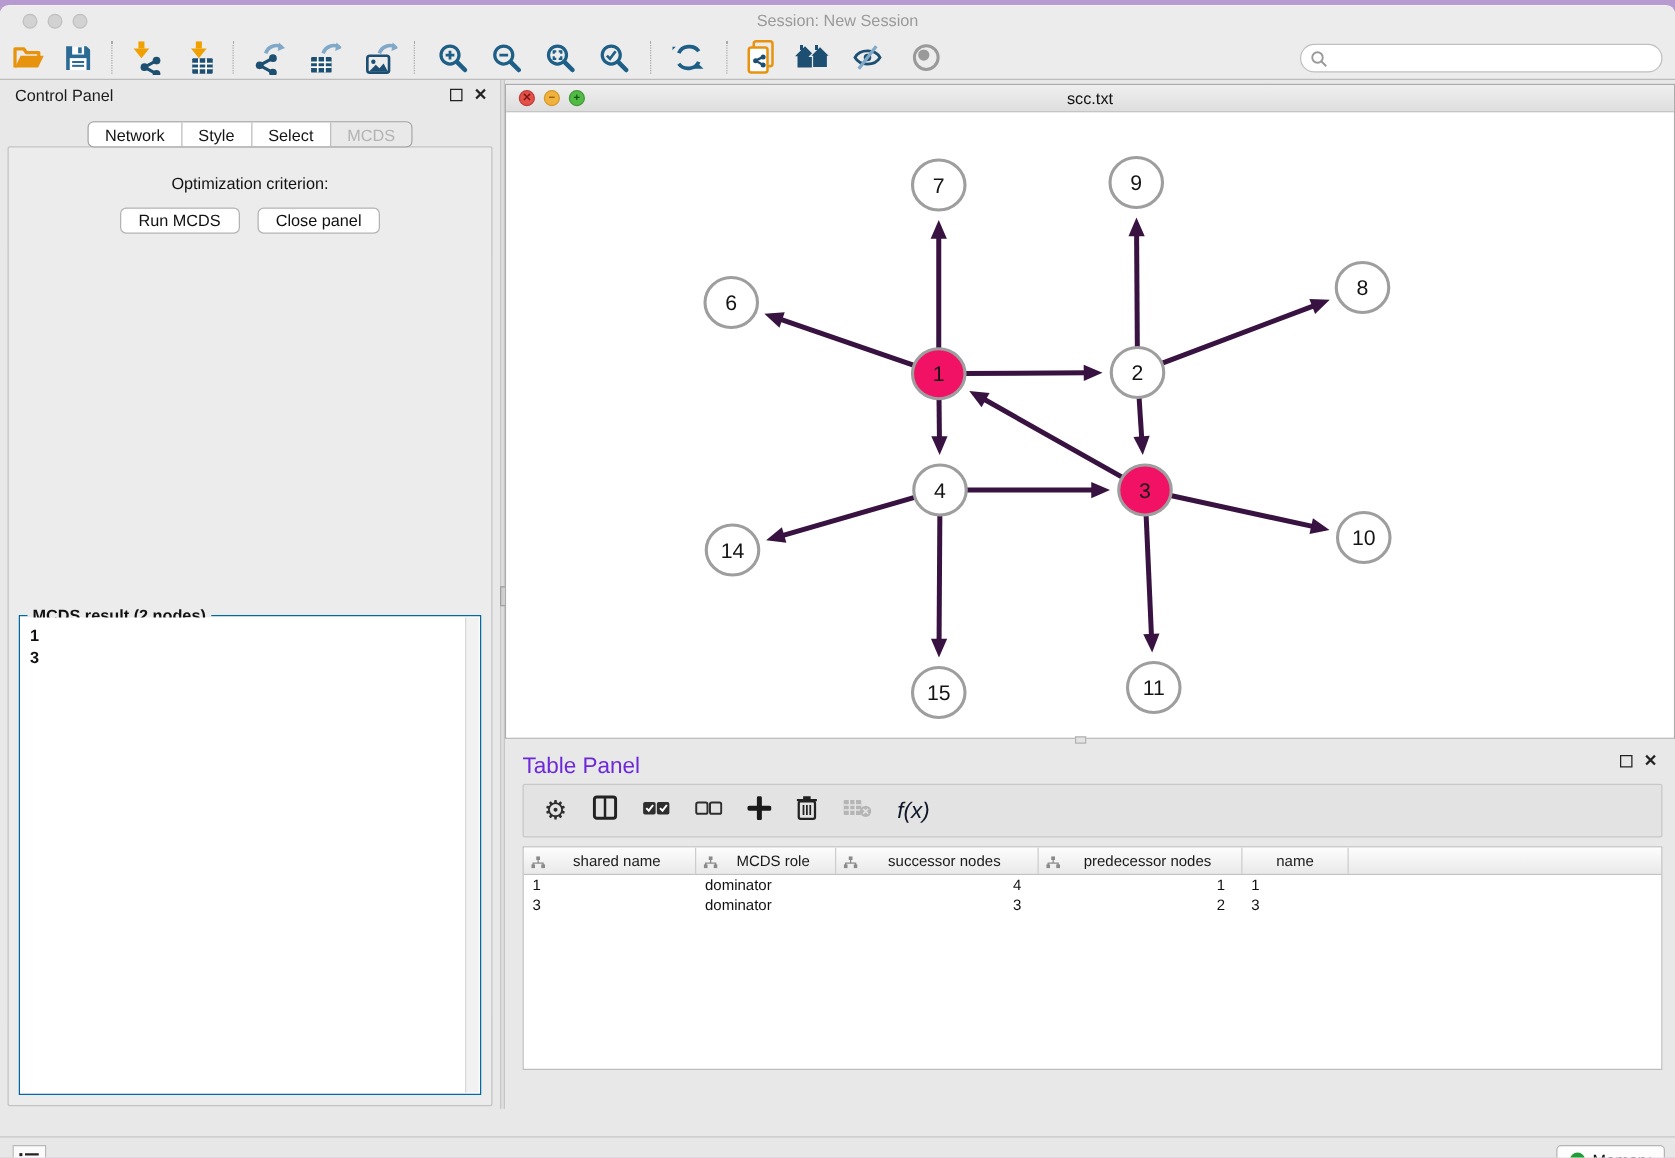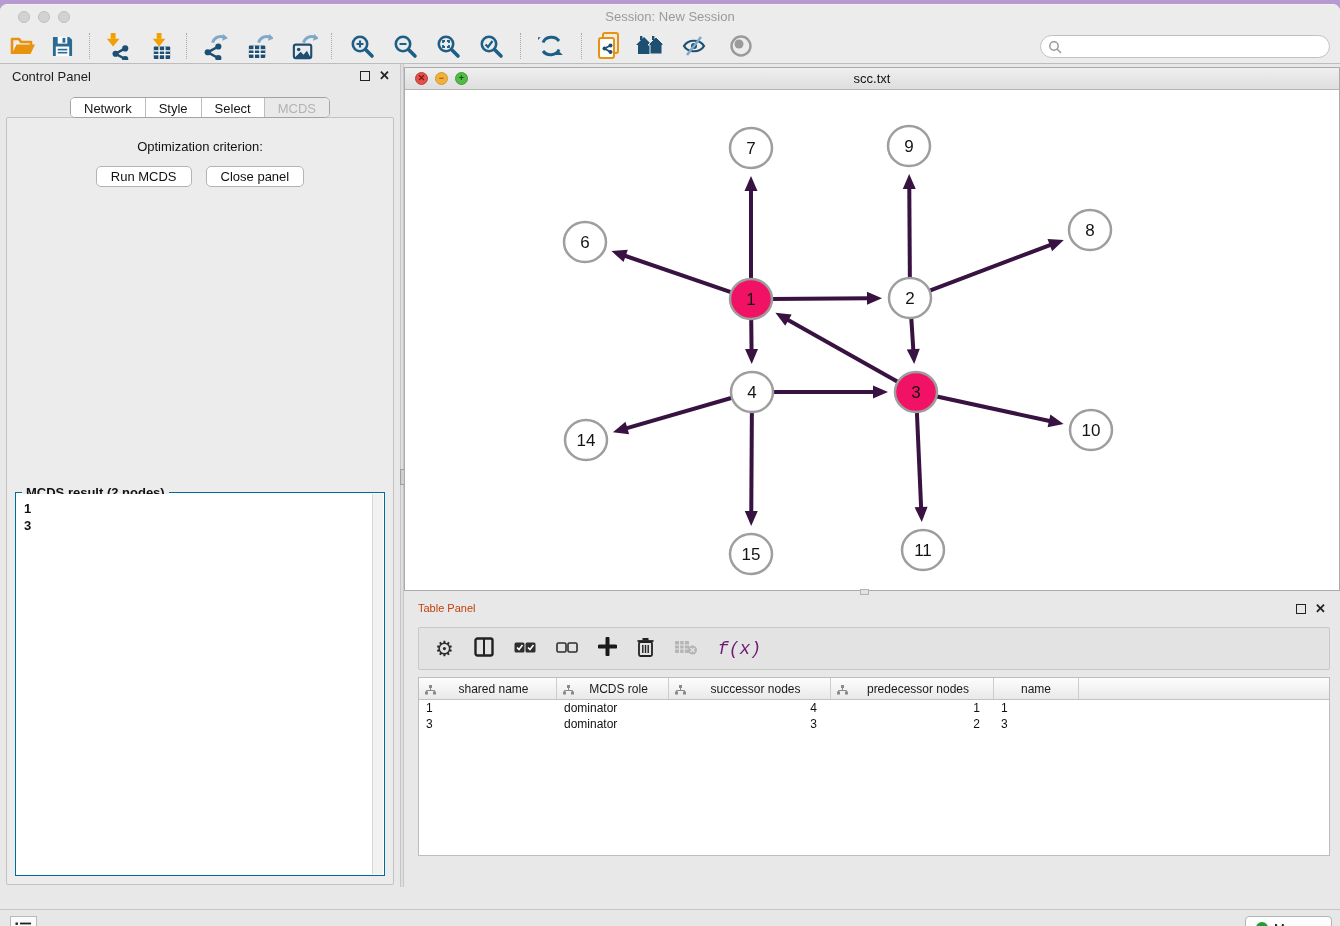--- a/index.html
+++ b/index.html
@@ -58,41 +58,41 @@
   .tl-red { background:#e2514a; border:1px solid #c13c37; color:#7e1511; }
   .tl-yellow { background:#f0b13d; border:1px solid #d29a2b; color:#8f5b00; }
   .tl-green { background:#53b947; border:1px solid #3f9b36; color:#0d5d0a; }
   .net-title { text-align:center; font-size:13px; color:#111; line-height:21px; }
   .net-canvas { position:absolute; top:22px; left:0; right:0; bottom:0; background:#fff; }
   .net-canvas svg { position:absolute; top:0; left:0; }
 
   
   .table-panel { position:absolute; left:404px; top:591px; width:936px; height:295px; background:#e8e8e8; }
   .tp-header { position:relative; height:26px; }
-  .tp-title { position:absolute; left:14px; top:6px; font-size:11px; color:#c2410c; }
+  .tp-title { position:absolute; left:14px; top:6px; font-size:18px; color:#6d28d9; }
   .tp-toolbar { position:absolute; left:14px; right:10px; top:31px; height:43px; background:#e3e3e3; border:1px solid #c8c8c8; border-radius:2px; display:flex; align-items:center; padding-left:16px; gap:20px; }
   .tp-table { position:absolute; left:14px; right:10px; top:81px; bottom:35px; background:#fff; border:1px solid #bdbdbd; overflow:hidden; }
   .thead { display:flex; height:22px; background:linear-gradient(#fdfdfd,#e9e9e9); border-bottom:1px solid #c2c2c2; }
   .th { position:relative; display:flex; align-items:center; border-right:1px solid #cdcdcd; font-size:12px; color:#1a1a1a; }
   .th .hicon { position:absolute; left:6px; top:6px; }
   .th .hlabel { flex:1; text-align:center; padding:0 4px 0 16px; }
   .th.no-icon .hlabel { padding-left:4px; }
   .trow { display:flex; height:16px; font-size:12px; color:#111; }
   .td { overflow:hidden; white-space:nowrap; line-height:16px; }
   .td.left { text-align:left; padding-left:7px; }
   .td.right { text-align:right; padding-right:14px; }
   .tp-tabs { position:absolute; left:50%; bottom:6px; transform:translateX(-50%); }
 
   
   .status-bar { position:absolute; left:0; top:886px; width:1340px; height:36px; background:#e7e7e7; border-top:1px solid #c6c6c6;margin-top:18px; }
   .list-btn { position:absolute; left:10px; top:6px; width:27px; height:24px; background:#fbfbfb; border:1px solid #b9b9b9; display:flex; align-items:center; justify-content:center; }
   .memory-btn { position:absolute; right:8px; top:6px; height:24px; background:#fdfdfd; border:1px solid #b5b5b5; border-radius:4px; display:flex; align-items:center; gap:6px; padding:0 10px; font-size:13px; color:#111; }
   .mem-dot { width:12px; height:12px; border-radius:50%; background:#1e9e37; }
 
-  .fx { font-family:Liberation Mono, monospace; font-style:italic; font-size:18px; color:#701a75; }
+  .fx { font-family:Liberation Sans, sans-serif; font-style:italic; font-size:18px; color:#0f172a; }
 </style>
 </head>
 <body>
 
 <div class="desktop-strip"></div>
 <div class="app">
 
   <div class="titlebar">
     <div class="lights">
       <span class="light"></span>

